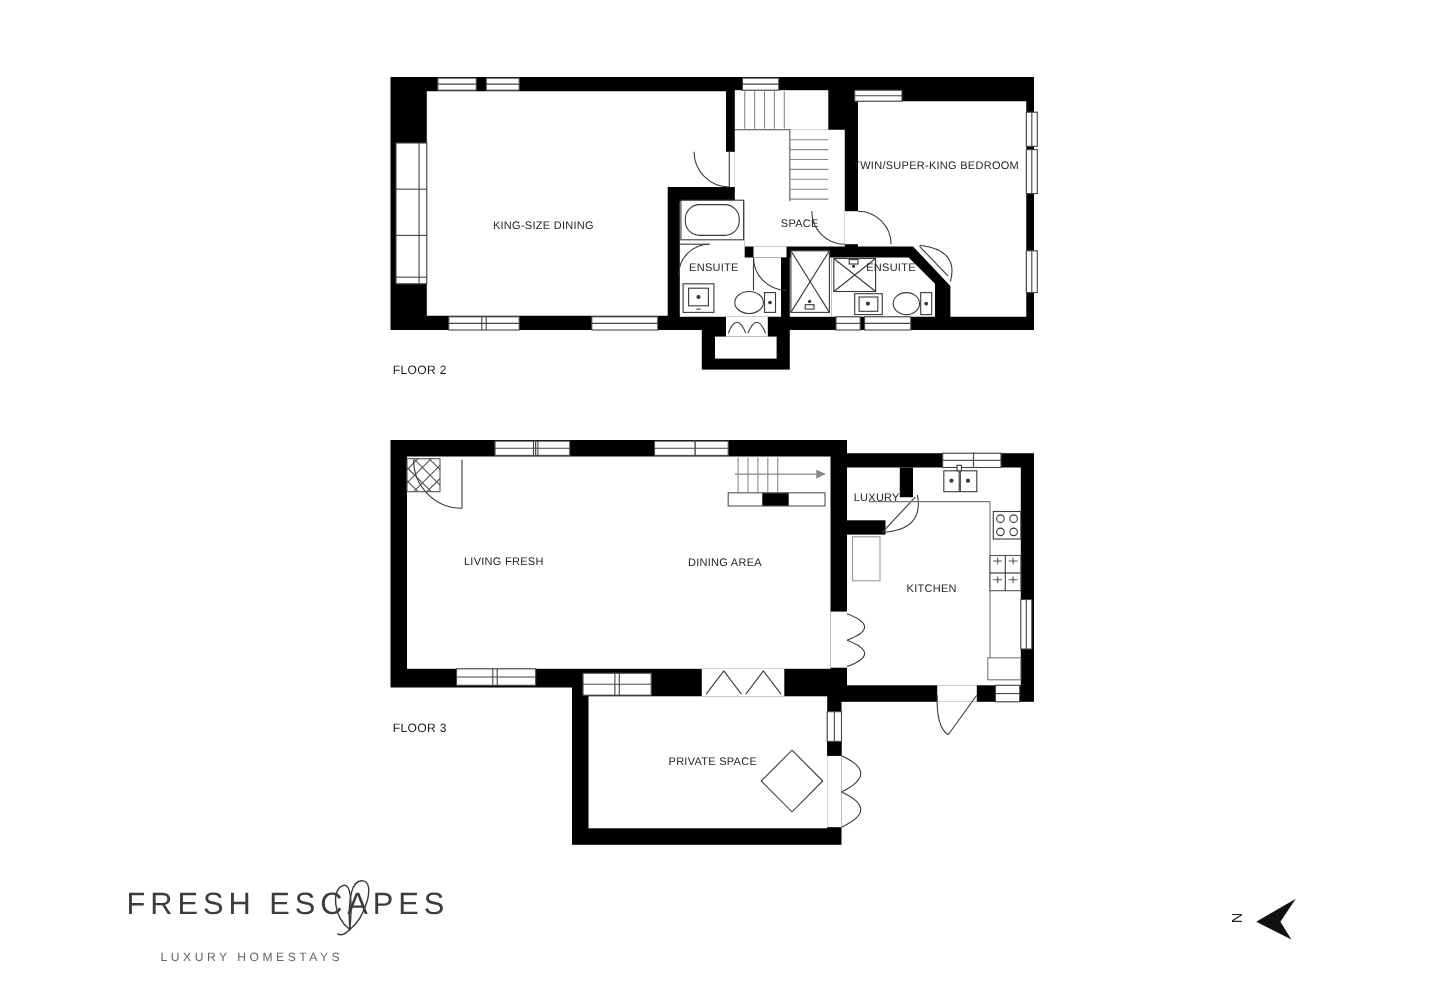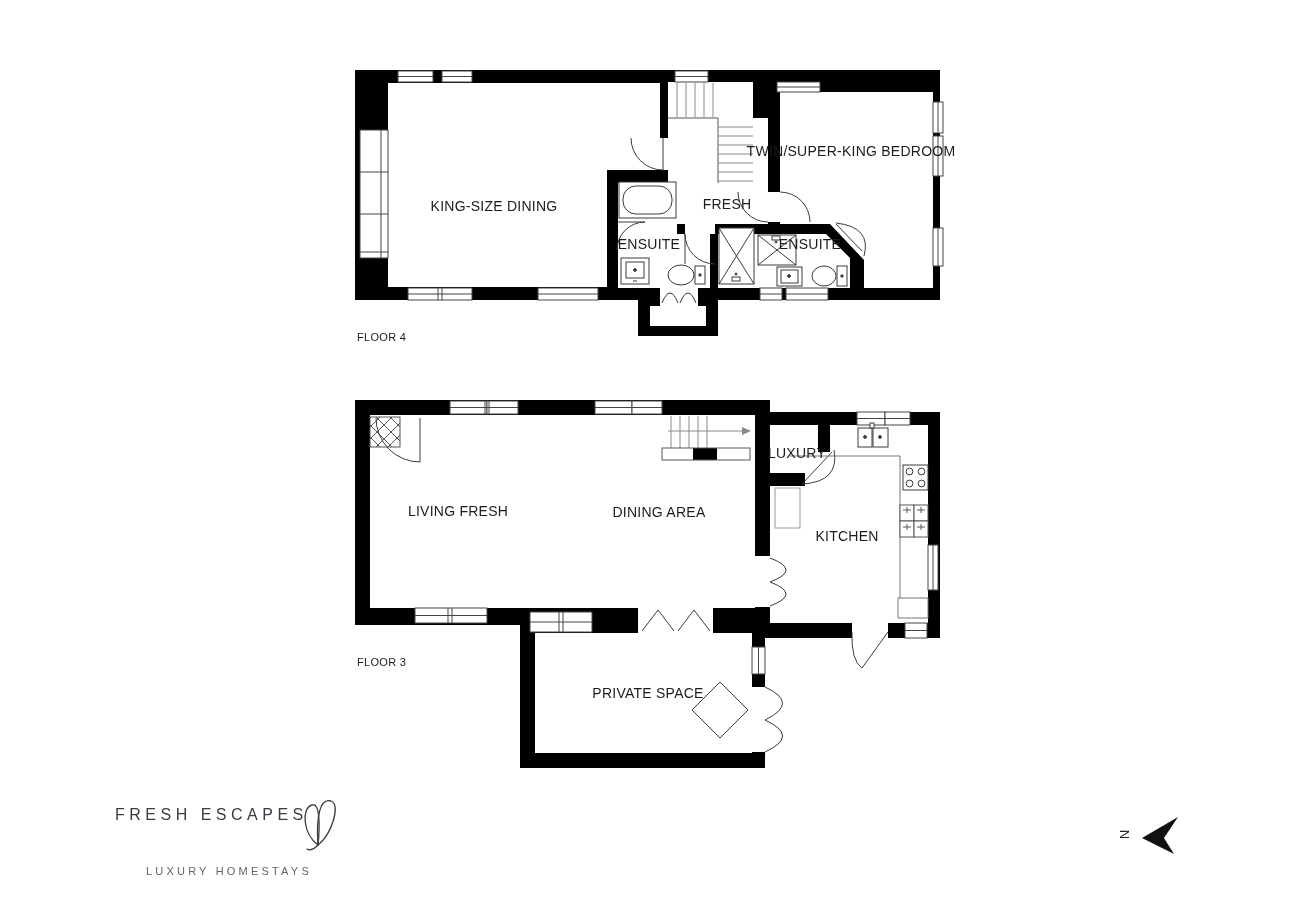--- a/index.html
+++ b/index.html
@@ -1,34 +1,34 @@
 <!DOCTYPE html>
 <html><head>
 <meta charset="utf-8">
 <style>
   html,body{margin:0;padding:0;background:#ffffff;}
   #stage{position:relative;width:1300px;height:900px;background:#fff;overflow:hidden;
          font-family:"Liberation Sans",sans-serif;}
   #plan-svg{position:absolute;left:0;top:0;}
-  .lbl{position:absolute;transform:translate(-50%,-50%);font-size:14px;letter-spacing:.25px;
+  .lbl{position:absolute;transform:translate(-50%,-50%);font-size:10px;letter-spacing:.25px;
        color:#1c1c1c;white-space:nowrap;}
   .lbl-king{left:494px;top:206px}
   .lbl-hall{left:727px;top:204px}
   .lbl-bathroom{left:649px;top:244px}
   .lbl-ensuite{left:810px;top:244px}
   .lbl-twin{left:851px;top:151px}
   .lbl-living{left:458px;top:511px}
   .lbl-dining{left:659px;top:512px}
   .lbl-pantry{left:797px;top:453px}
   .lbl-kitchen{left:847px;top:536px}
   .lbl-private{left:648px;top:693px}
   .floor-lbl{position:absolute;transform:translate(0,-50%);font-size:11px;letter-spacing:.3px;color:#1c1c1c;white-space:nowrap;}
   .floor-lbl-2{left:357px;top:337px}
   .floor-lbl-1{left:357px;top:662px}
-  .logo-title{position:absolute;left:115px;top:806px;font-size:16px;letter-spacing:4.5px;
+  .logo-title{position:absolute;left:115px;top:806px;font-size:28px;letter-spacing:4.5px;
               color:#3b3b41;white-space:nowrap;}
   .logo-subtitle{position:absolute;left:146px;top:865px;font-size:11px;letter-spacing:3.2px;
               color:#63636a;white-space:nowrap;}
   .butterfly{position:absolute;left:299px;top:796px;}
   .north-n{position:absolute;left:1120px;top:827px;font-size:13px;color:#222;
            transform:rotate(90deg);white-space:nowrap;}
 </style>
 </head>
 <body>
 
@@ -287,31 +287,31 @@
       </g>
     </g>
   </g>
 
   <g>
     <polygon points="1142,838 1178,817 1164,838 1174,854" fill="#111"></polygon>
   </g>
 </svg>
 
 <div class="lbl lbl-king">KING-SIZE DINING</div>
-<div class="lbl lbl-hall">FRESH</div>
+<div class="lbl lbl-hall">SPACE</div>
 <div class="lbl lbl-bathroom">ENSUITE</div>
 <div class="lbl lbl-ensuite">ENSUITE</div>
 <div class="lbl lbl-twin">TWIN/SUPER-KING BEDROOM</div>
 <div class="lbl lbl-living">LIVING FRESH</div>
 <div class="lbl lbl-dining">DINING AREA</div>
 <div class="lbl lbl-pantry">LUXURY</div>
 <div class="lbl lbl-kitchen">KITCHEN</div>
 <div class="lbl lbl-private">PRIVATE SPACE</div>
 
-<div class="floor-lbl floor-lbl-2">FLOOR 4</div>
+<div class="floor-lbl floor-lbl-2">FLOOR 2</div>
 <div class="floor-lbl floor-lbl-1">FLOOR 3</div>
 
 <div>
   <div class="logo-title">FRESH ESCAPES</div>
   <div class="logo-subtitle">LUXURY HOMESTAYS</div>
   <svg class="butterfly" width="42" height="56" viewBox="0 0 42 56">
     <g fill="none" stroke="#3b3b41" stroke-width="1.3" stroke-linecap="round">
       <path d="M19 49 C4 38 2 12 13 9 C21 6 21 30 19 49 Z"></path>
       <path d="M19 49 C17 20 21 2 32 5 C42 8 33 38 19 49 Z"></path>
       <path d="M19 49 C15 53 11 55 8 53"></path>

